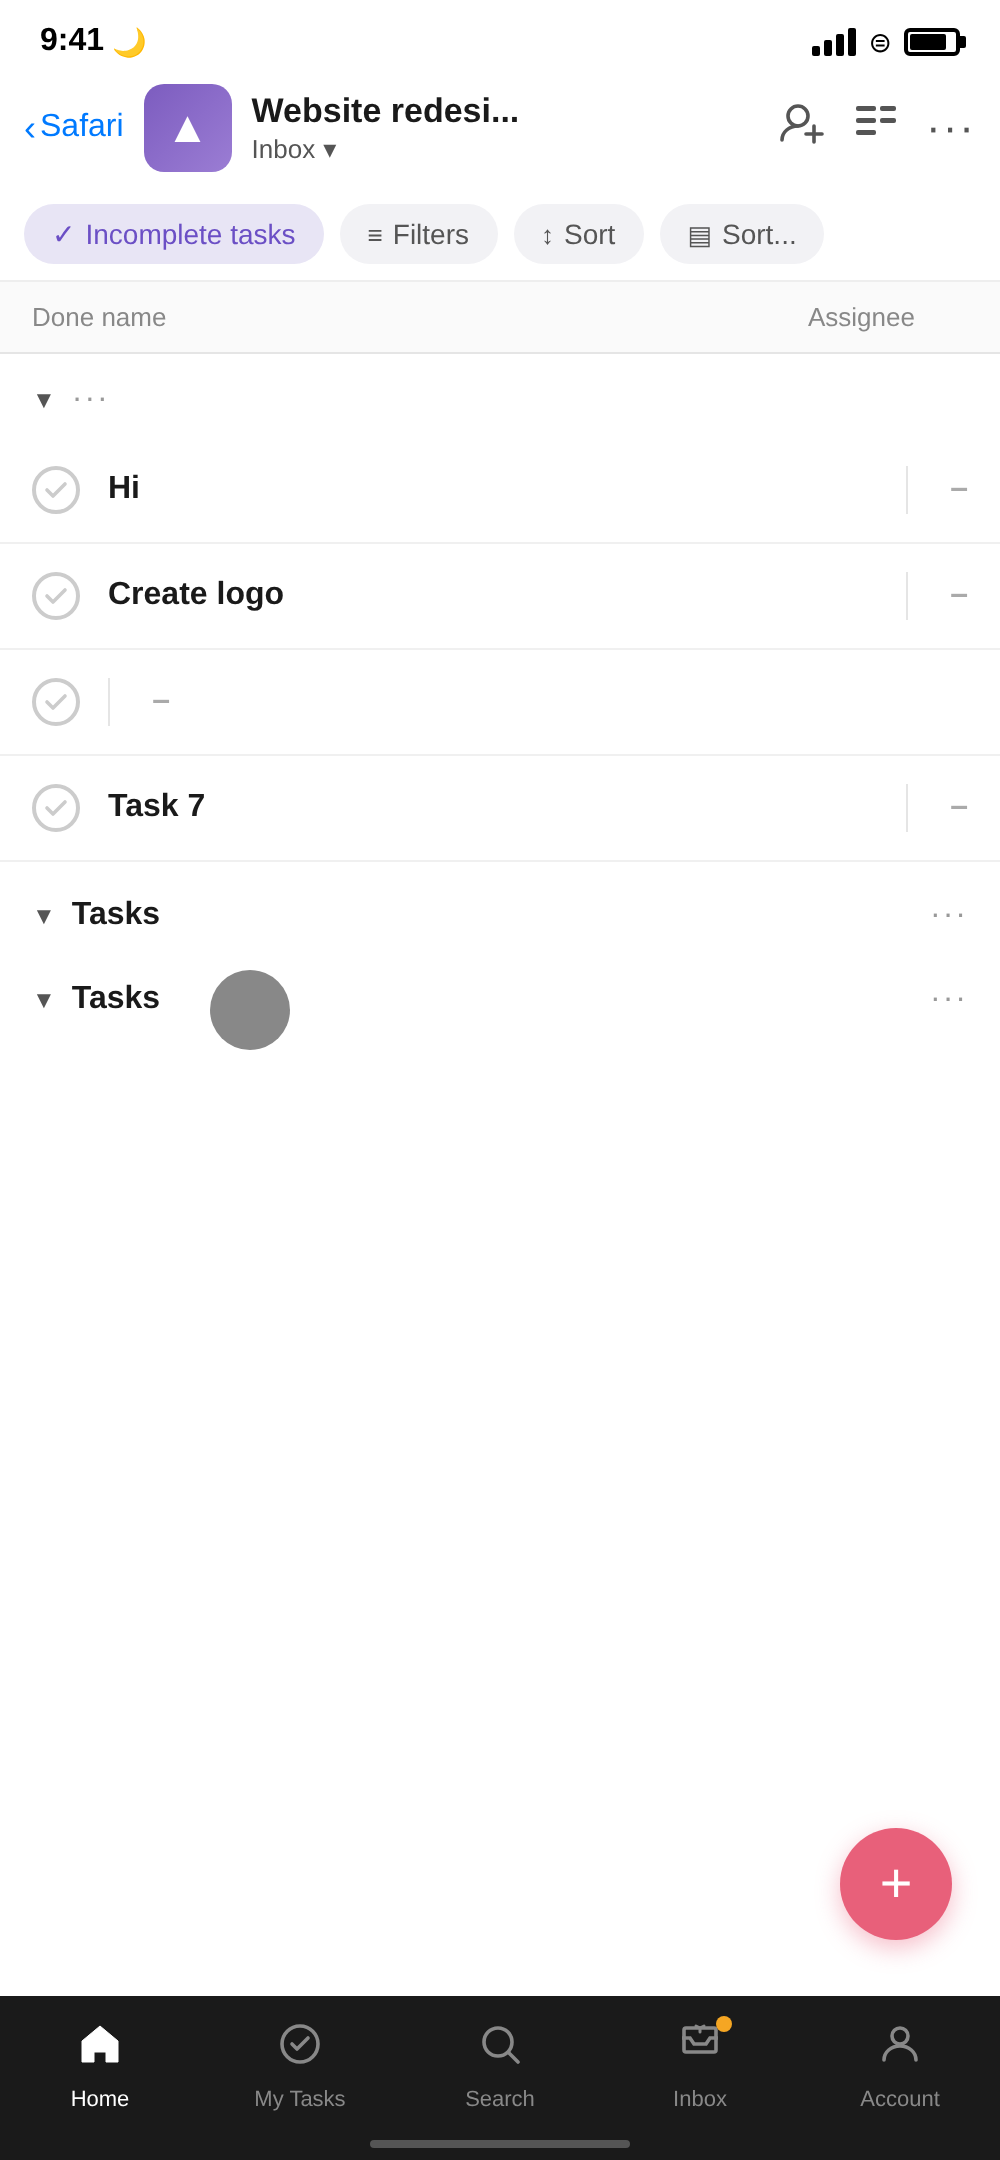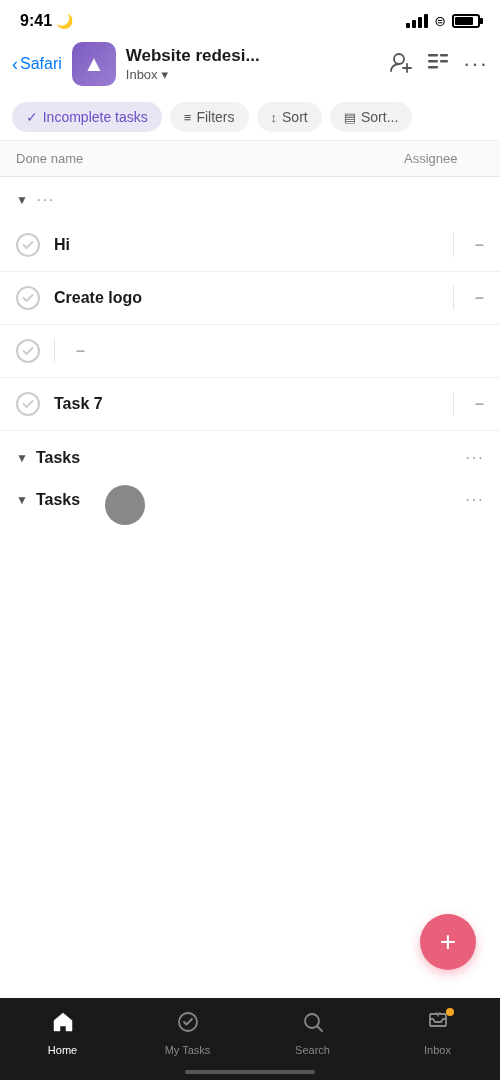--- a/index.html
+++ b/index.html
@@ -516,15 +516,24 @@
     <span class="tab-icon" style="position:relative;">
       <svg width="24" height="24" viewBox="0 0 24 24" fill="none">
           <path d="M5 4h14a1 1 0 011 1v10a1 1 0 01-1 1H5a1 1 0 01-1-1V5a1 1 0 011-1z" stroke="#888" stroke-width="1.8" fill="none"></path>
           <path d="M3 9h4l2 3h6l2-3h4" stroke="#888" stroke-width="1.8" fill="none"></path>
           <path d="M12 4v2M10 3l2 1 2-1" stroke="#888" stroke-width="1.5" stroke-linecap="round"></path>
         </svg>
       <span class="notification-dot"></span>
     </span>
     <span class="tab-label">Inbox</span>
   </div>
+  <div class="tab-item">
+    <span class="tab-icon">
+      <svg width="24" height="24" viewBox="0 0 24 24" fill="none">
+          <circle cx="12" cy="8" r="4" stroke="#888" stroke-width="1.8" fill="none"></circle>
+          <path d="M4 20c0-4 3.6-7 8-7s8 3 8 7" stroke="#888" stroke-width="1.8" stroke-linecap="round" fill="none"></path>
+        </svg>
+    </span>
+    <span class="tab-label">Account</span>
+  </div>
 </div>
 
 <div class="home-indicator"></div>
 
 </body></html>

